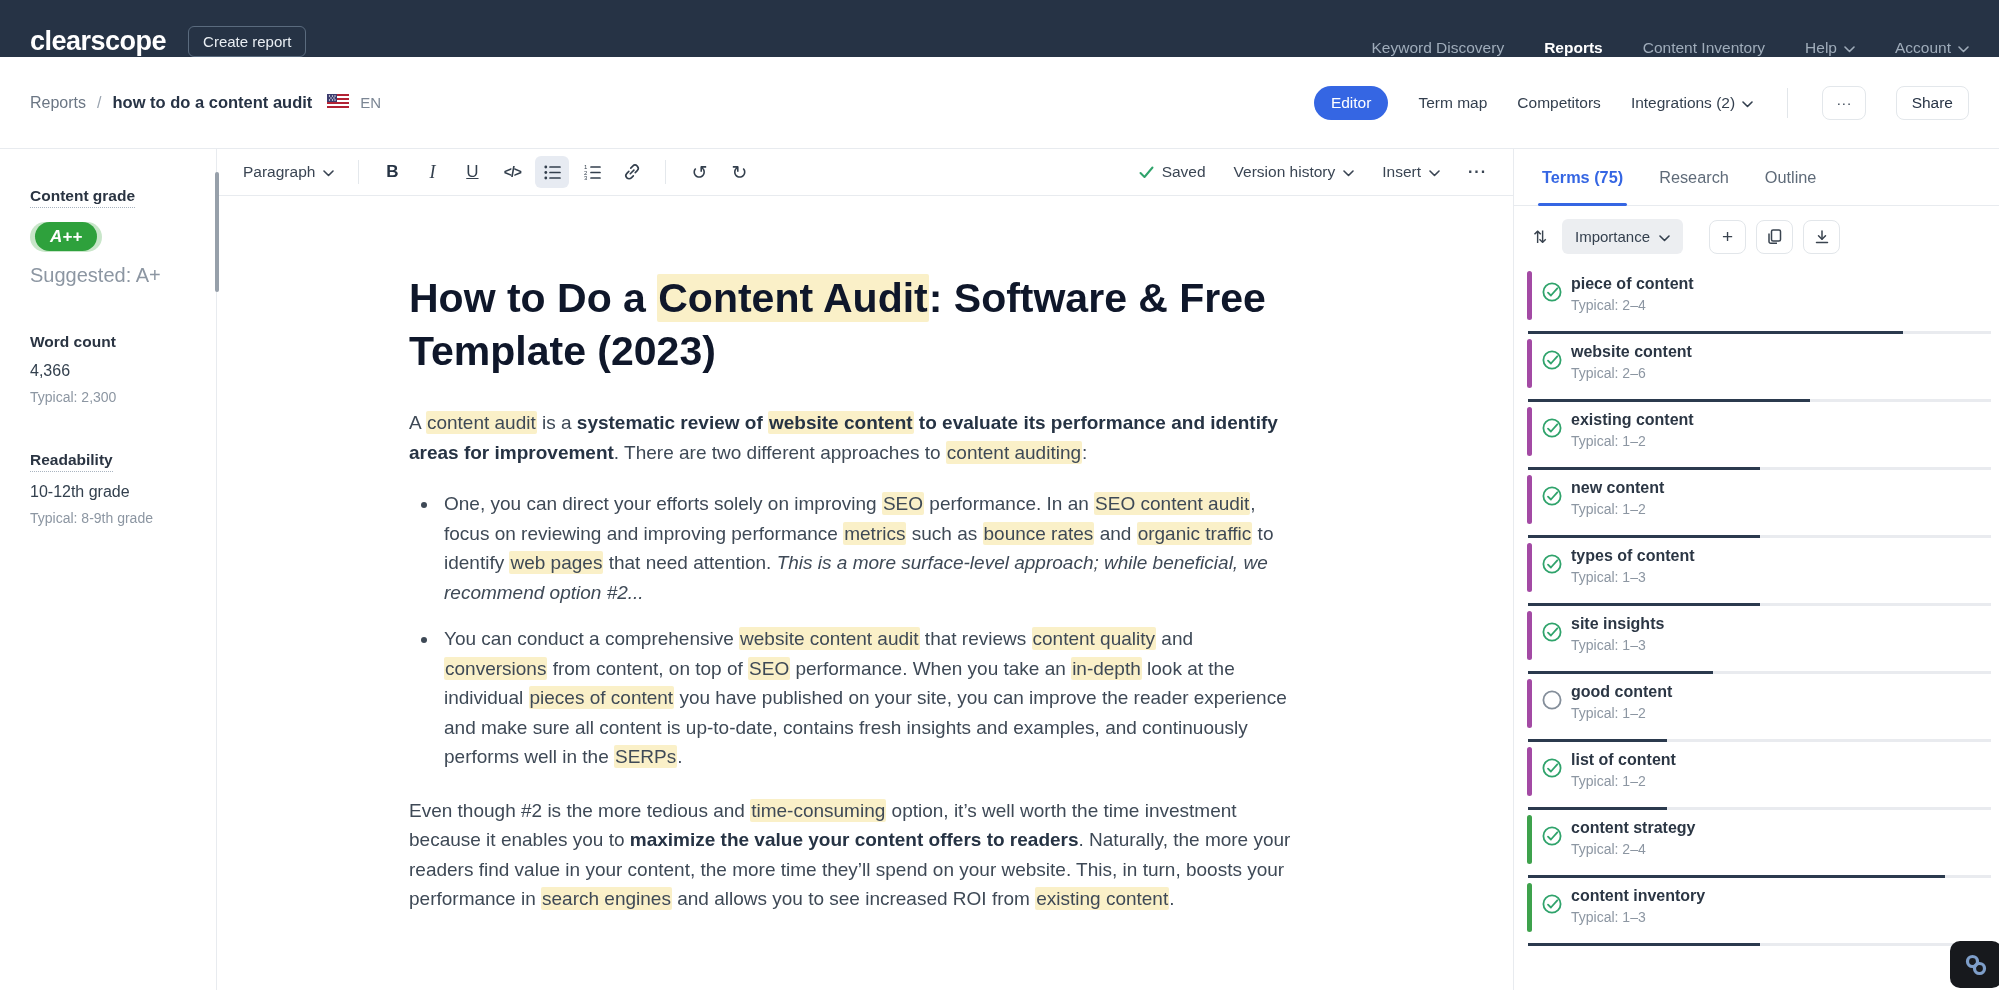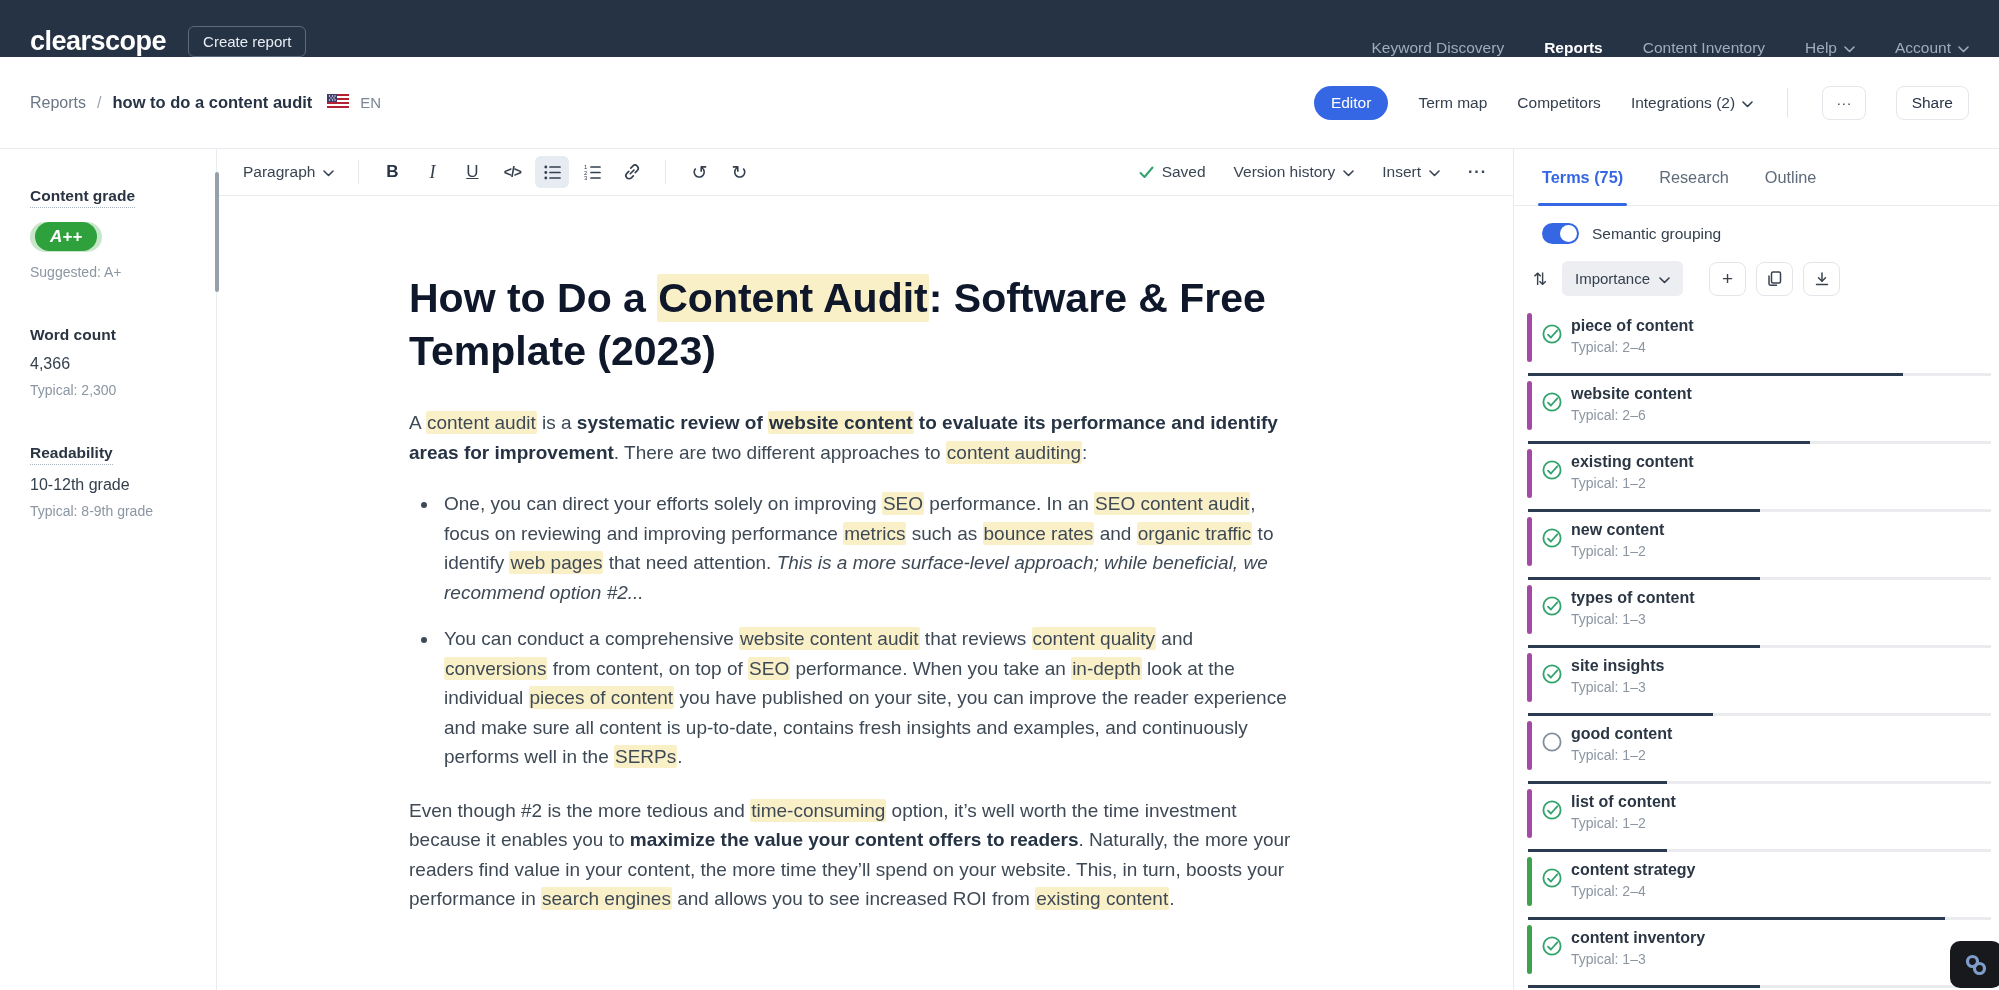--- a/index.html
+++ b/index.html
@@ -50,21 +50,21 @@
   
   .main{ display:flex; height:841px; position:relative; }
 
   
   .sidebar{ width:217px; border-right:1px solid var(--border); padding:38px 0 0 30px; flex-shrink:0; }
   .sb-label{ display:inline-block; font-weight:700; font-size:15.5px; color:#2A3442; }
   .sb-label.dotted{ border-bottom:1px dotted #A9B4C0; padding-bottom:2px; }
   .grade-ring{ display:inline-block; margin-top:14px; background:var(--grade-ring); border-radius:22px; padding:5px; }
   .grade-badge{ background:var(--grade-green); color:#fff; border-radius:16px; padding:5px 15px;
     font-style:italic; font-weight:700; font-size:17px; }
-  .sb-suggested{ margin-top:12px; font-size:14px; color:var(--txt-muted); }
+  .sb-suggested{ margin-top:12px; font-size:20px; color:var(--txt-muted); }
   .sb-section{ margin-top:46px; }
   .sb-value{ margin-top:11px; font-size:16px; color:#33404E; }
   .sb-typical{ margin-top:9px; font-size:14px; color:var(--txt-muted); }
   .sb-scroll-thumb{ position:absolute; left:215px; top:23px; width:4px; height:120px; background:#97A0AA; border-radius:2px; }
 
   
   .editor{ flex:1; display:flex; flex-direction:column; min-width:0; }
   .toolbar{ height:47px; border-bottom:1px solid var(--border); display:flex; align-items:center; padding:0 18px; gap:6px; flex-shrink:0; }
   .tb-paragraph{ display:flex; align-items:center; gap:8px; font-size:15.5px; color:#3A4553; padding:5px 8px; cursor:pointer; }
   .tb-divider{ width:1px; height:24px; background:#E4E8EC; margin:0 10px; }
@@ -298,26 +298,20 @@
         <p class="block"><span>Even though #2 is the more tedious and </span><span class="hl">time-consuming</span><span> option, it’s well worth the time investment because it enables you to </span><span class="b">maximize the value your content offers to readers</span><span>. Naturally, the more your readers find value in your content, the more time they’ll spend on your website. This, in turn, boosts your performance in </span><span class="hl">search engines</span><span> and allows you to see increased ROI from </span><span class="hl">existing content</span><span>.</span></p>
       </div>
     </div>
 
     <div class="panel">
       <div class="panel-tabs">
         <span class="ptab active">Terms (75)</span>
         <span class="ptab">Research</span>
         <span class="ptab">Outline</span>
       </div>
-      <div class="toggle-row">
-        <span class="toggle">
-            <span class="knob"></span>
-          </span>
-        <span class="toggle-label">Semantic grouping</span>
-      </div>
       <div class="sort-row">
         <span class="sort-icon">⇅</span>
         <button class="sort-pill">
           <span>Importance</span>
           <span class="chev"><svg width="11" height="7" viewBox="0 0 11 7">
                 <path d="M1 1l4.5 4.5L10 1" fill="none" stroke="#333F4D" stroke-width="1.6" stroke-linecap="round" stroke-linejoin="round"></path>
               </svg></span>
         </button>
         <button class="mini-btn plus">+</button>
         <button class="mini-btn">

